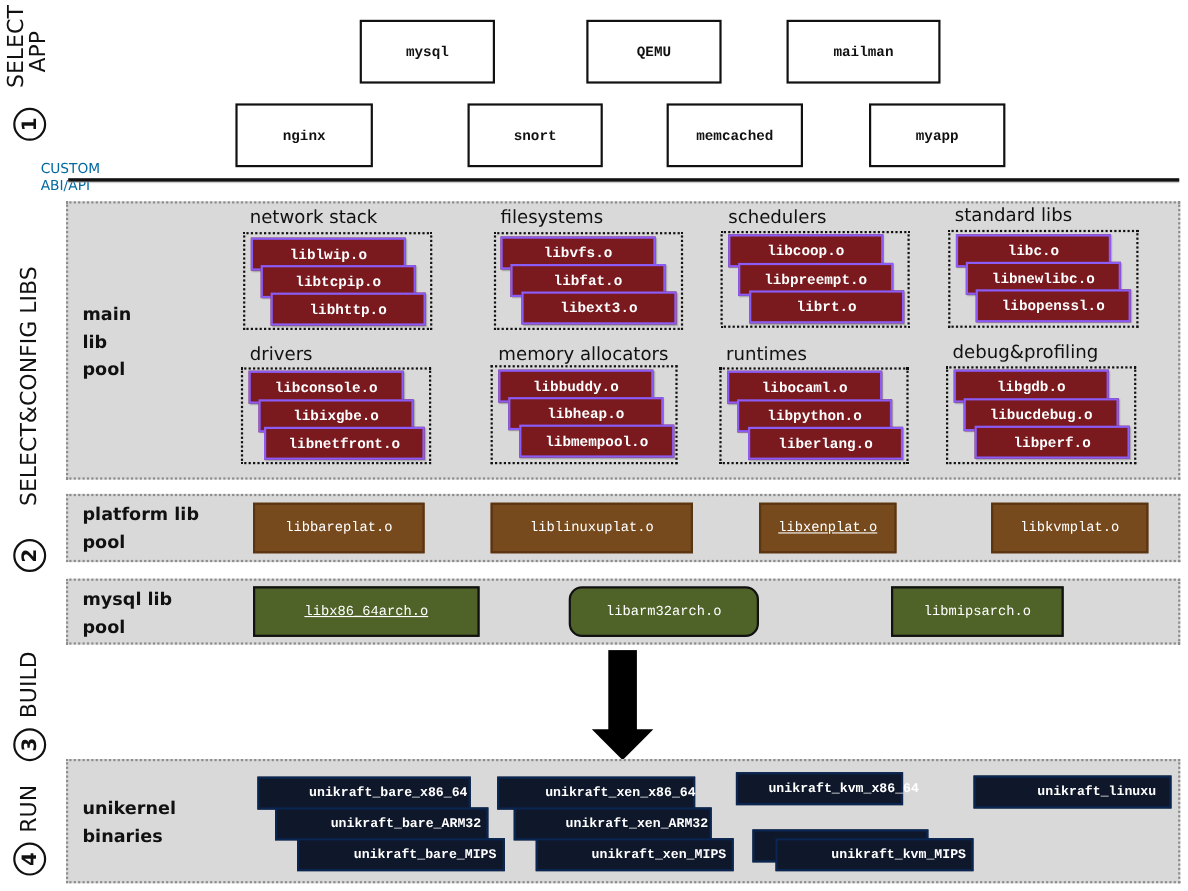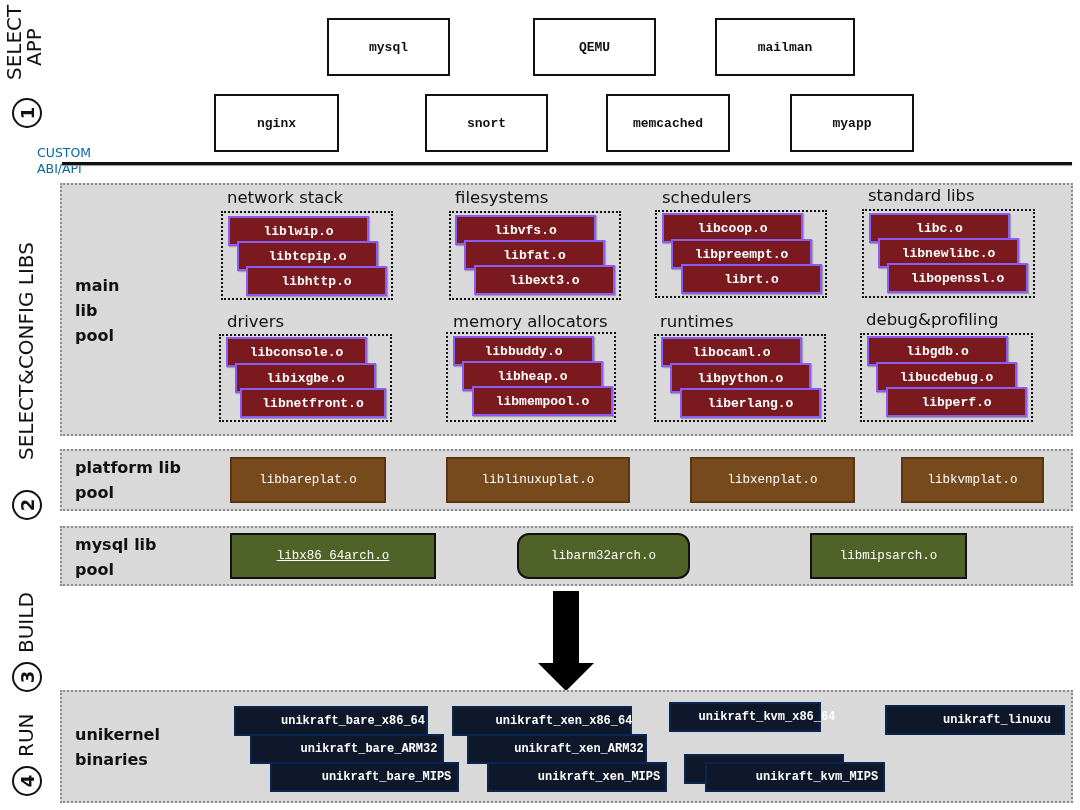--- a/index.html
+++ b/index.html
@@ -124,21 +124,21 @@
 <div class="lib" style="left:876px; top:362px;">libucdebug.o</div>
 <div class="lib" style="left:886px; top:387px;">libperf.o</div>
 
 <div class="pool" style="left:60px; top:449px; width:1013px; height:62px;"></div>
 <div class="pool-label" style="left:75px; top:455px;">
   <div>platform lib</div>
   <div>pool</div>
 </div>
 <div class="plat" style="left:230px; top:457px; width:156px;">libbareplat.o</div>
 <div class="plat" style="left:446px; top:457px; width:184px;">liblinuxuplat.o</div>
-<div class="plat" style="left:690px; top:457px; width:165px;">libxenplat.o</div>
+<div class="plat" style="left:690px; top:457px; width:125px;text-decoration:underline;">libxenplat.o</div>
 <div class="plat" style="left:901px; top:457px; width:143px;">libkvmplat.o</div>
 
 <div class="pool" style="left:60px; top:526px; width:1013px; height:60px;"></div>
 <div class="pool-label" style="left:75px; top:532px;">
   <div>mysql lib</div>
   <div>pool</div>
 </div>
 <div class="arch" style="left:230px; top:533px; width:206px;text-decoration:underline;">libx86_64arch.o</div>
 <div class="arch" style="left:517px; top:533px; width:173px;border-radius:12px;">libarm32arch.o</div>
 <div class="arch" style="left:810px; top:533px; width:157px;">libmipsarch.o</div>

